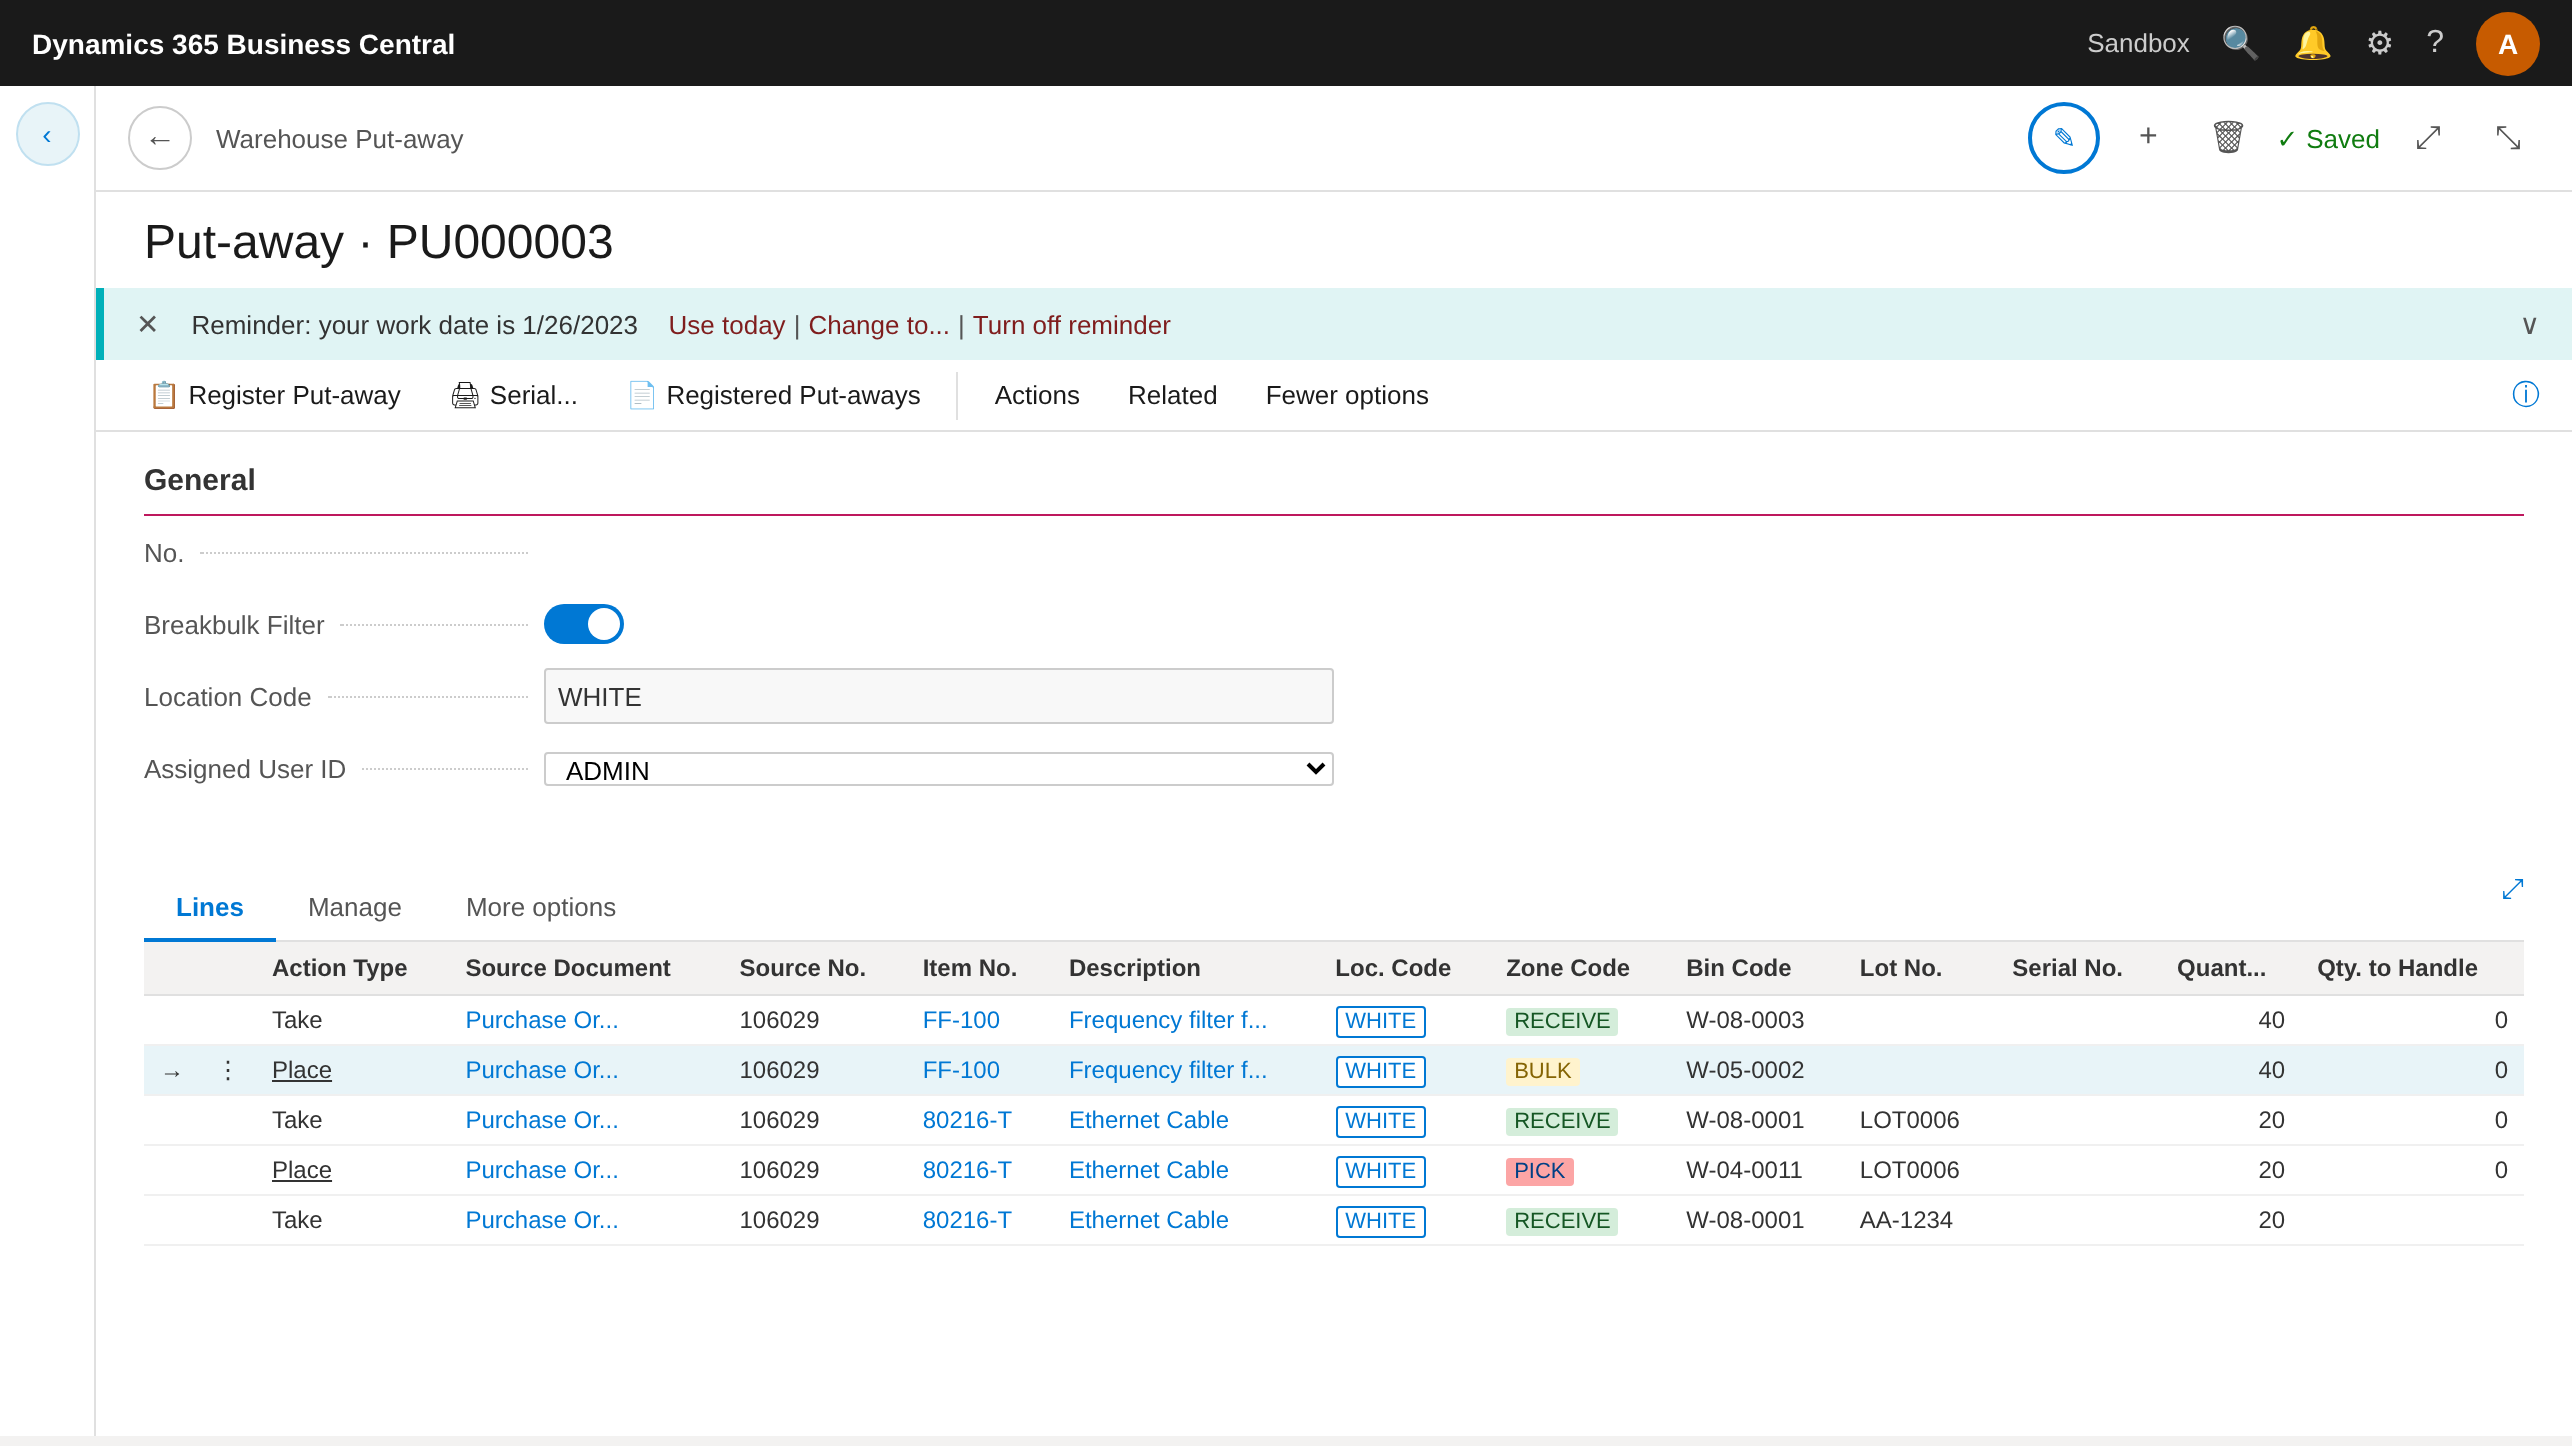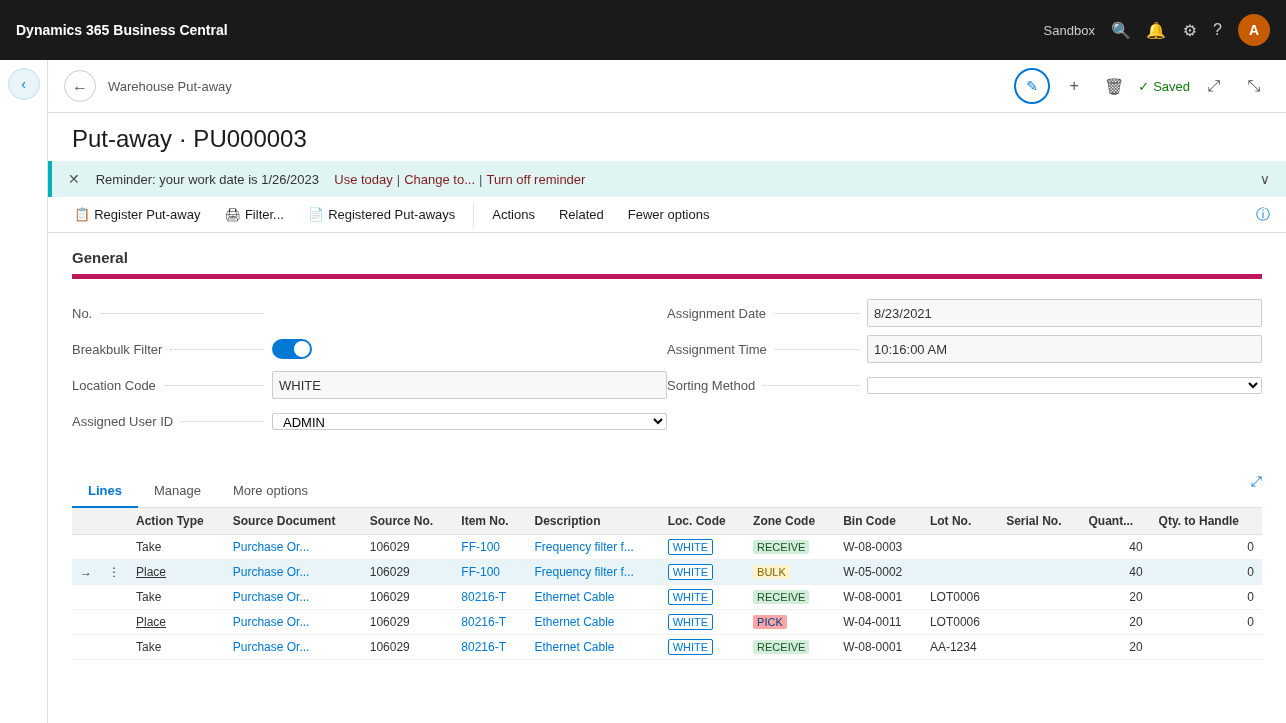--- a/index.html
+++ b/index.html
@@ -2,21 +2,21 @@
 <html><head>
   <meta charset="utf-8">
   <style>
     * { box-sizing: border-box; margin: 0; padding: 0; }
     body { font-family: 'Segoe UI', sans-serif; font-size: 13px; background: #f3f2f1; color: #333; overflow: hidden; }
 
     
     .top-nav {
       background: #1a1a1a;
       color: #fff;
-      height: 60px;
+      height: 43px;
       display: flex;
       align-items: center;
       padding: 0 16px;
       justify-content: space-between;
     }
     .top-nav-left { display: flex; align-items: center; gap: 8px; }
     .app-title { font-size: 14px; font-weight: 600; color: #fff; }
     .top-nav-right { display: flex; align-items: center; gap: 16px; }
     .nav-icon { color: #ccc; cursor: pointer; font-size: 16px; }
     .sandbox-badge { color: #ccc; font-size: 13px; }
@@ -98,21 +98,21 @@
       display: flex; align-items: center; gap: 4px;
       padding: 6px 10px; border: none; background: transparent;
       cursor: pointer; color: #1a1a1a; font-size: 13px; border-radius: 4px;
     }
     .toolbar-separator { width: 1px; height: 24px; background: #e0e0e0; margin: 0 4px; }
     .toolbar-spacer { flex: 1; }
     .info-icon { color: #0078d4; cursor: pointer; font-size: 14px; }
 
     
     .form-section { padding: 16px 24px; }
-    .section-title { font-size: 15px; font-weight: 600; margin-bottom: 16px; border-bottom: 5px solid #be185d; padding-bottom: 8px; }
+    .section-title { font-size: 15px; font-weight: 600; border-bottom: 1px solid #be185d; padding-bottom: 8px; }
 
     .form-grid { display: grid; grid-template-columns: 1fr 1fr; gap: 0; }
     .form-col { display: flex; flex-direction: column; gap: 0; }
 
     .form-row {
       display: flex; align-items: center; min-height: 36px;
       padding: 2px 0;
     }
     .form-label {
       width: 200px; color: #555; font-size: 13px; flex-shrink: 0;
@@ -263,21 +263,21 @@
       <span class="reminder-chevron">∨</span>
     </div>
 
     <div class="action-toolbar">
       <button class="toolbar-btn">
         <span>📋</span>
         <span>Register Put-away</span>
       </button>
       <button class="toolbar-btn">
         <span>🖨</span>
-        <span>Filter...</span>
+        <span>Serial...</span>
       </button>
       <button class="toolbar-btn">
         <span>📄</span>
         <span>Registered Put-aways</span>
       </button>
       <div class="toolbar-separator"></div>
       <button class="toolbar-btn">
         <span>Actions</span>
       </button>
       <button class="toolbar-btn">
@@ -320,46 +320,20 @@
           <div class="form-row">
             <span class="form-label">Assigned User ID</span>
             <div class="form-value-wrap">
               <select class="form-select" style="width:200px;">
                 <option>ADMIN</option>
               </select>
             </div>
           </div>
         </div>
 
-        <div class="form-col">
-
-          <div class="form-row">
-            <span class="form-label">Assignment Date</span>
-            <div class="form-value-wrap">
-              <input class="form-input" value="8/23/2021" style="width: 250px;">
-            </div>
-          </div>
-
-          <div class="form-row">
-            <span class="form-label">Assignment Time</span>
-            <div class="form-value-wrap">
-              <input class="form-input" value="10:16:00 AM" style="width: 250px;">
-            </div>
-          </div>
-
-          <div class="form-row">
-            <span class="form-label">Sorting Method</span>
-            <div class="form-value-wrap">
-              <select class="form-select" style="width:250px;">
-                <option value=""></option>
-              </select>
-            </div>
-          </div>
-
-        </div>
       </div>
     </div>
 
     <div class="lines-section">
       <div class="lines-tabs">
         <div class="lines-tab active">Lines</div>
         <div class="lines-tab">Manage</div>
         <div class="lines-tab">More options</div>
         <div class="lines-actions">
           <span class="expand-table-icon">⤢</span>

